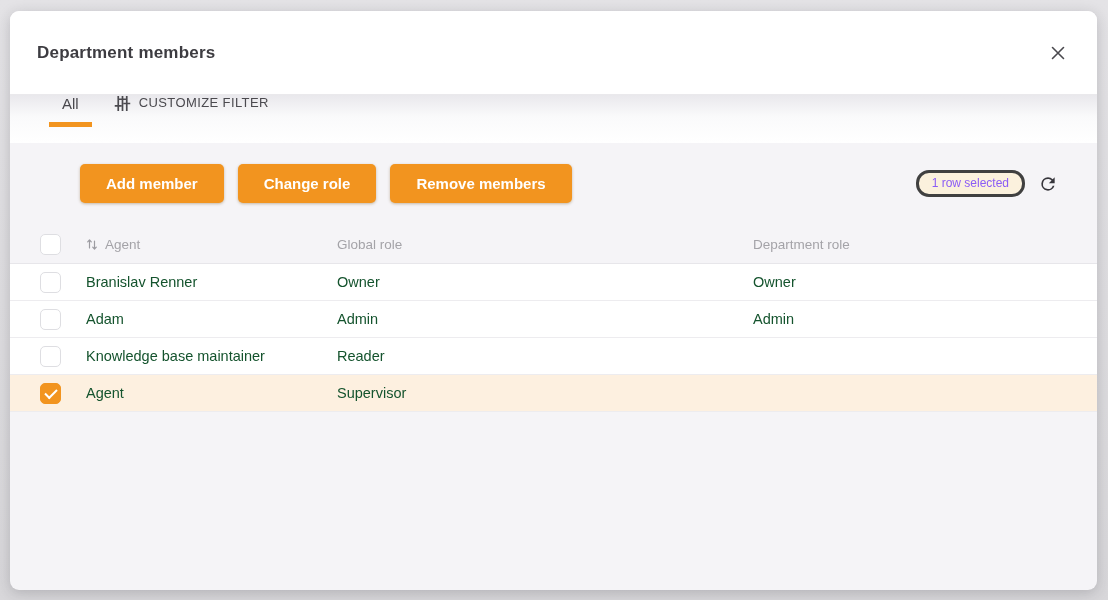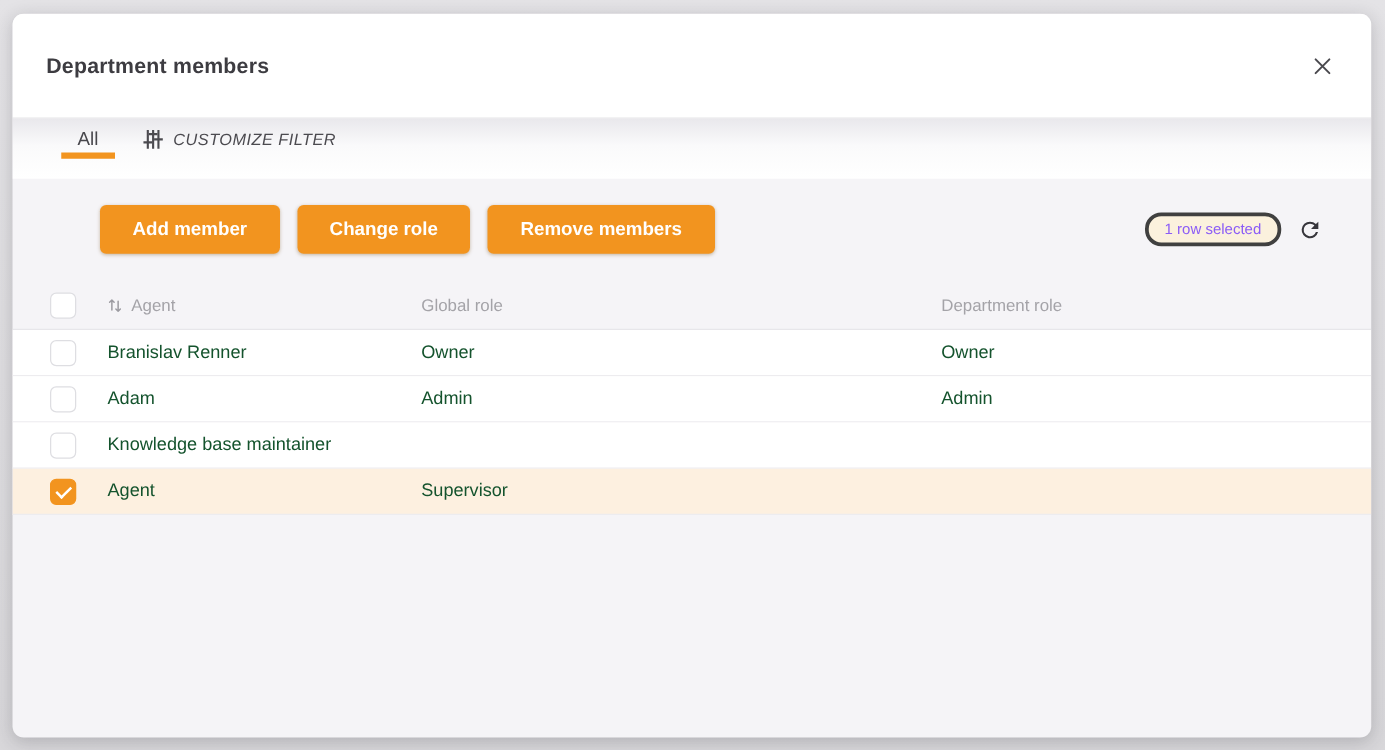--- a/index.html
+++ b/index.html
@@ -43,21 +43,20 @@
     height: 49px;
     border-top: 1px solid #EAE9EC;
     background: linear-gradient(to bottom, #E9E8EC 0%, #FAFAFB 45%, #FFFFFF 100%);
     display: flex;
     align-items: flex-start;
     padding-left: 39px;
   }
   .tab {
     height: 32px;
     display: flex;
-    align-items: center;
     position: relative;
     cursor: pointer;
   }
   .tab-all {
     padding: 0 13px;
     font-size: 15px;
     color: #48474C;
   }
   .tab-all .tab-underline {
     position: absolute;
@@ -65,21 +64,20 @@
     height: 5px;
     background: var(--accent, #F2941F);
   }
   .tab-filter {
     margin-left: 12px;
     padding: 0 10px;
     font-size: 13px;
     letter-spacing: .4px;
     color: #4B4A4F;
     gap: 8px;
-    font-style: italic;
   }
   
   .modal-body { padding-top: 21px; }
   .toolbar {
     display: flex;
     align-items: center;
     height: 39px;
     padding: 0 37px 0 40px;
   }
   .search-box {
@@ -256,20 +254,21 @@
         <div class="td">Adam</div>
         <div class="td">Admin</div>
         <div class="td">Admin</div>
       </div>
 
       <div class="trow">
         <div class="cell-check">
           <div class="checkbox"></div>
         </div>
         <div class="td">Knowledge base maintainer</div>
+        <div class="td">Reader</div>
       </div>
 
       <div class="trow selected">
         <div class="cell-check">
           <div class="checkbox checked"></div>
         </div>
         <div class="td">Agent</div>
         <div class="td">Supervisor</div>
       </div>
 

